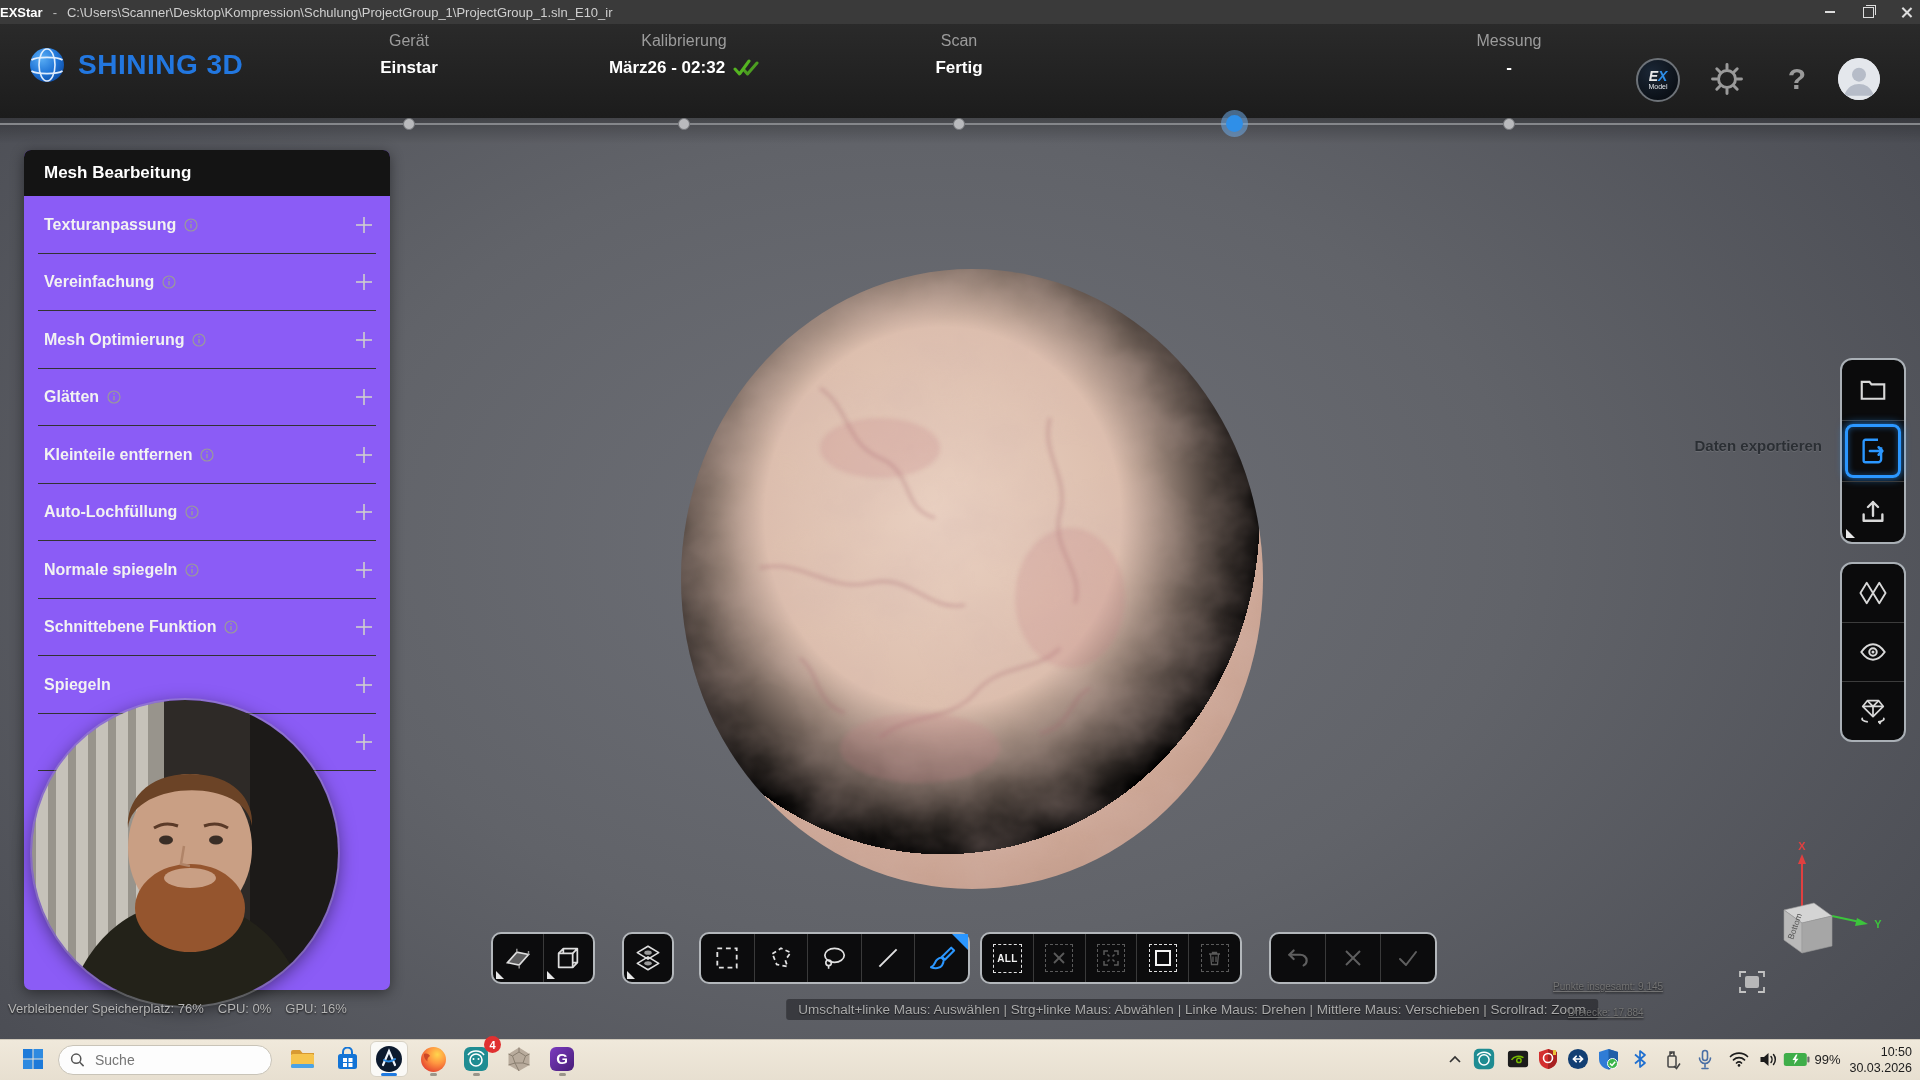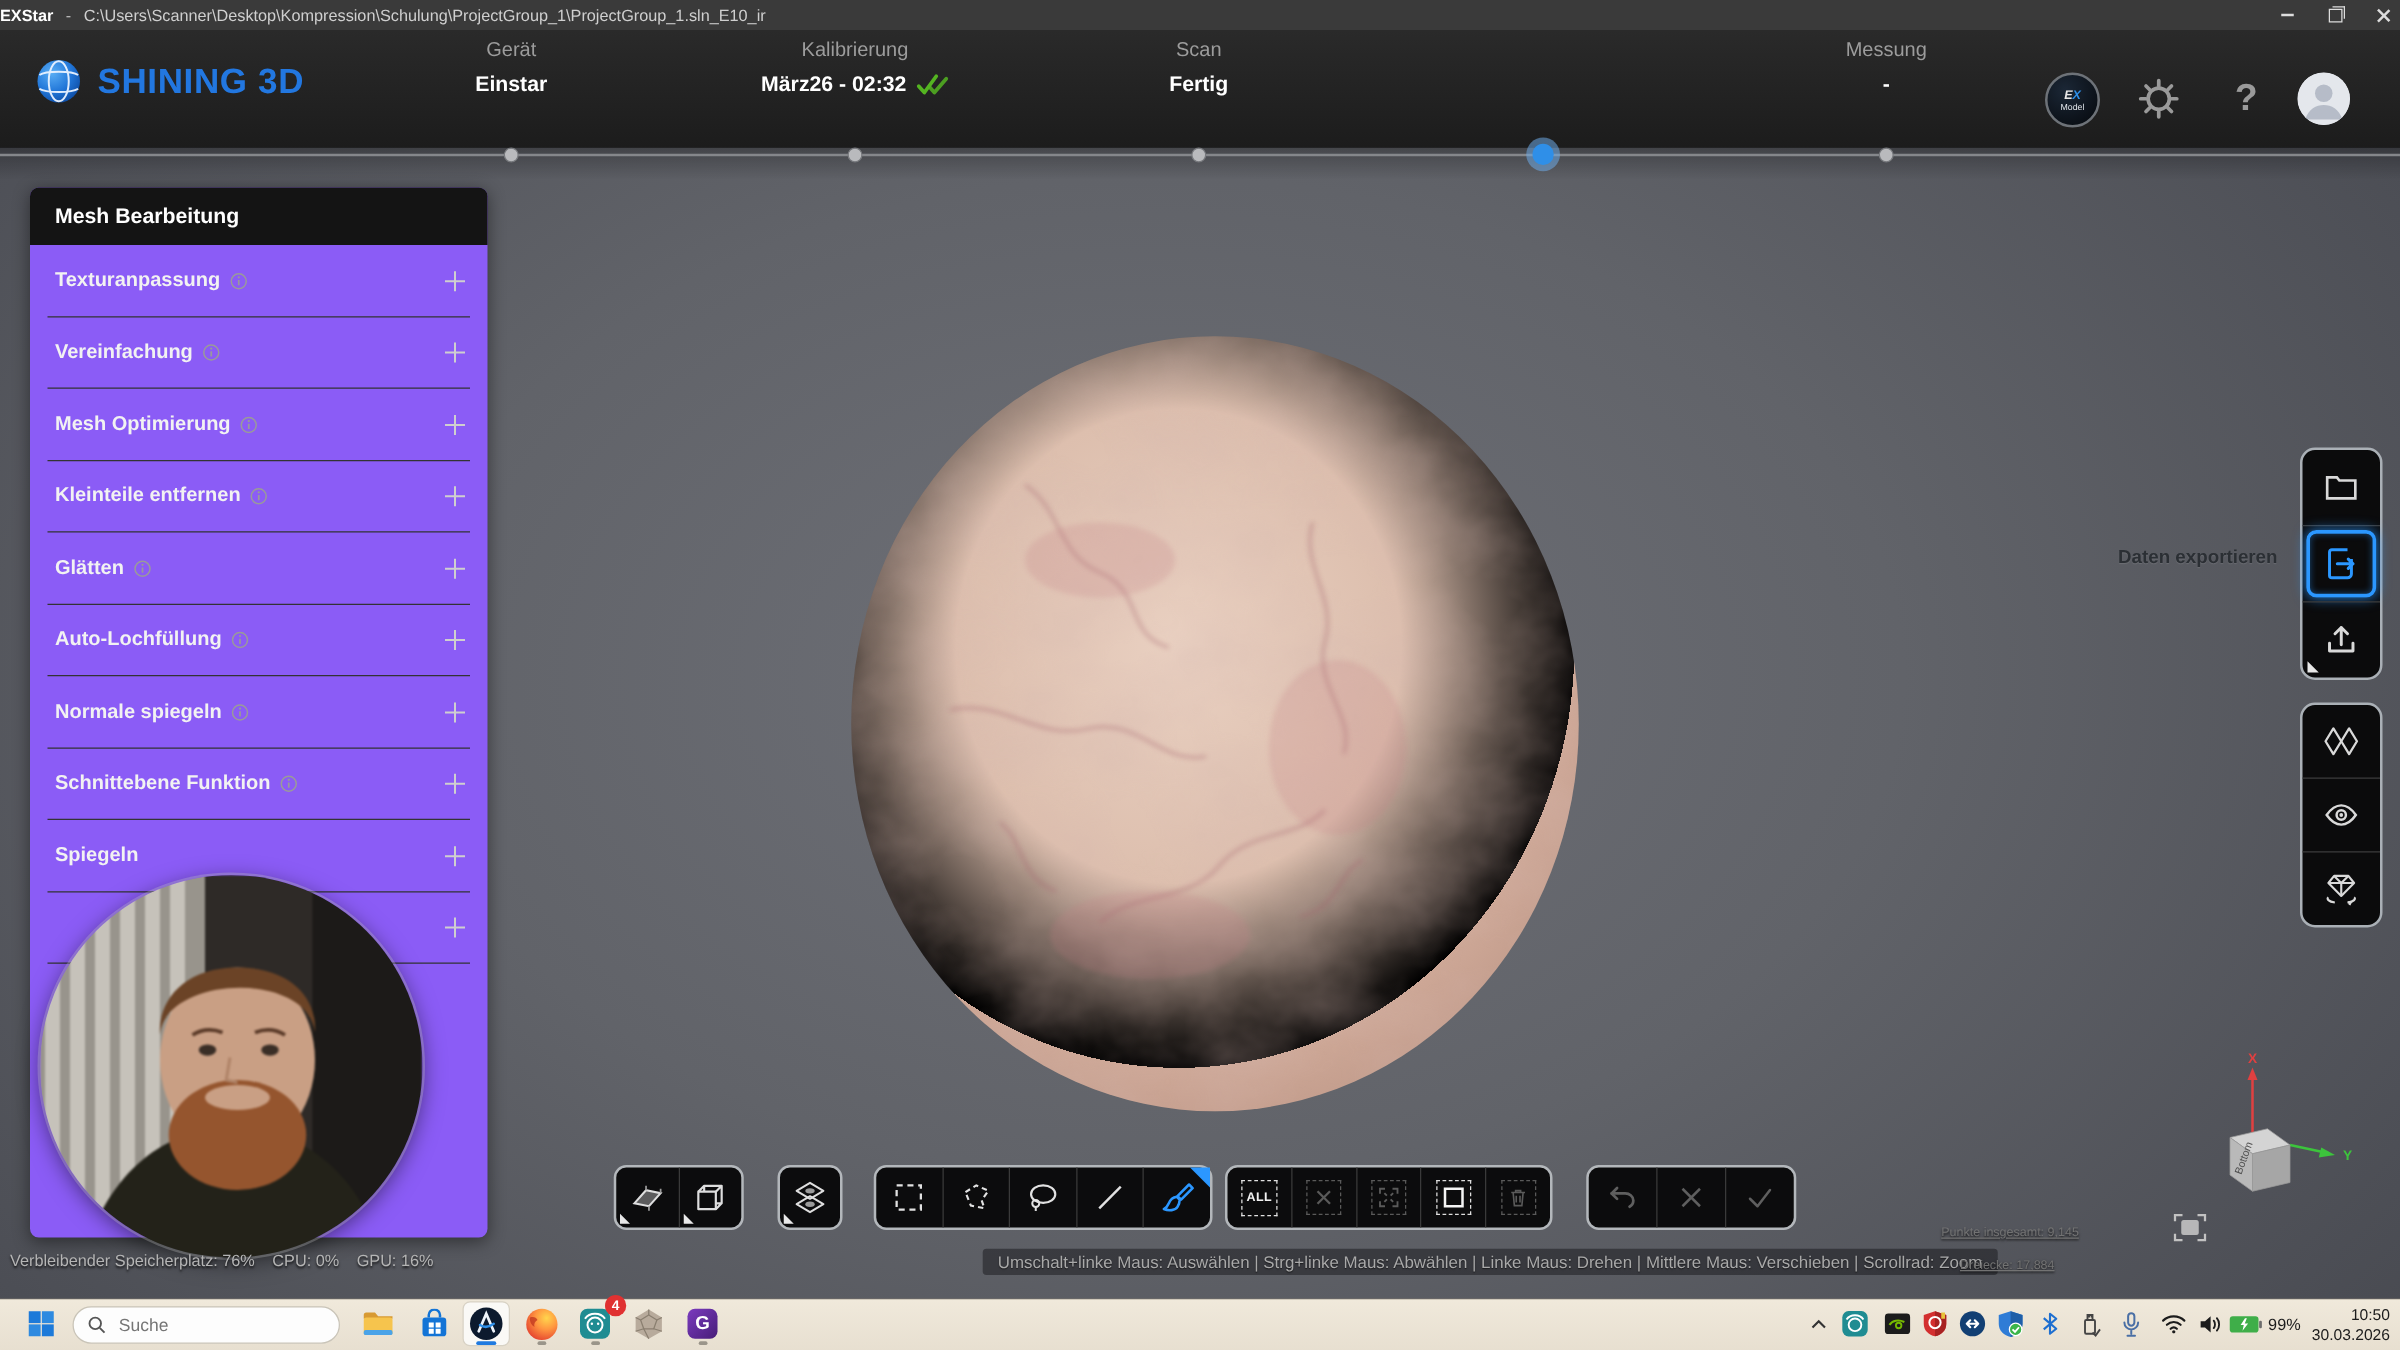--- a/index.html
+++ b/index.html
@@ -25,21 +25,21 @@
   #brand{position:absolute;left:28px;top:22px;display:flex;align-items:center;gap:12px;}
   #brand .brand-text{color:#2277e0;font-size:28px;font-weight:bold;letter-spacing:.5px;}
   .step{position:absolute;top:8px;width:260px;text-align:center;}
   .step .slabel{color:#9c9c9c;font-size:16px;}
   .step .svalue{margin-top:8px;color:#fff;font-size:17px;font-weight:bold;display:flex;align-items:center;justify-content:center;gap:8px;}
   .step.active .svalue{color:#2e90ec;}
   
   .hicon{position:absolute;top:34px;width:42px;height:42px;display:flex;align-items:center;justify-content:center;}
   #exbadge{border-radius:50%;background:radial-gradient(circle at 35% 30%,#1b2736,#05080c);border:2px solid #6d7278;
     flex-direction:column;color:#e8e8e8;width:44px;height:44px;box-sizing:border-box;}
-  #exbadge .exrow{font-size:10px;font-weight:bold;font-style:italic;line-height:13px;}
+  #exbadge .exrow{font-size:14px;font-weight:bold;font-style:italic;line-height:13px;}
   #exbadge .exrow .x{color:#2e8fe8;}
   #exbadge .model{font-size:7px;color:#e3e7ec;line-height:8px;}
   #helpicon{color:#9a9a9a;font-size:30px;font-weight:bold;}
   #gearicon{color:#9a9a9a;}
   #avatar{border-radius:50%;overflow:hidden;background:#dfe2e7;width:42px;height:42px;}
   
   #progressline{left:0;top:123px;width:1920px;height:2px;background:#85878b;}
   .dot{position:absolute;top:118px;width:12px;height:12px;border-radius:50%;background:#b9babd;border:1px solid #77797d;box-sizing:border-box;}
   .dot.active{top:115px;width:17px;height:17px;background:#2f8fe8;border:none;box-shadow:0 0 0 5px rgba(110,170,230,.55);}
   
@@ -321,39 +321,39 @@
       <span class="plus">
           <svg width="20" height="20" viewBox="0 0 20 20">
             <g stroke="#cfcfcf" stroke-width="1.6">
               <line x1="10" y1="2" x2="10" y2="18"></line>
               <line x1="2" y1="10" x2="18" y2="10"></line>
             </g>
           </svg>
         </span>
     </div>
     <div class="srow">
-      <span class="slbl">Kleinteile entfernen</span>
+      <span class="slbl">Glätten</span>
       <span class="info">
           <svg width="14" height="14" viewBox="0 0 14 14">
             <circle cx="7" cy="7" r="6" fill="none" stroke="#9a9a9a" stroke-width="1.2"></circle>
             <line x1="7" y1="6" x2="7" y2="10.2" stroke="#9a9a9a" stroke-width="1.4"></line>
             <circle cx="7" cy="3.8" r="0.9" fill="#9a9a9a"></circle>
           </svg>
         </span>
       <span class="plus">
           <svg width="20" height="20" viewBox="0 0 20 20">
             <g stroke="#cfcfcf" stroke-width="1.6">
               <line x1="10" y1="2" x2="10" y2="18"></line>
               <line x1="2" y1="10" x2="18" y2="10"></line>
             </g>
           </svg>
         </span>
     </div>
     <div class="srow">
-      <span class="slbl">Glätten</span>
+      <span class="slbl">Kleinteile entfernen</span>
       <span class="info">
           <svg width="14" height="14" viewBox="0 0 14 14">
             <circle cx="7" cy="7" r="6" fill="none" stroke="#9a9a9a" stroke-width="1.2"></circle>
             <line x1="7" y1="6" x2="7" y2="10.2" stroke="#9a9a9a" stroke-width="1.4"></line>
             <circle cx="7" cy="3.8" r="0.9" fill="#9a9a9a"></circle>
           </svg>
         </span>
       <span class="plus">
           <svg width="20" height="20" viewBox="0 0 20 20">
             <g stroke="#cfcfcf" stroke-width="1.6">

